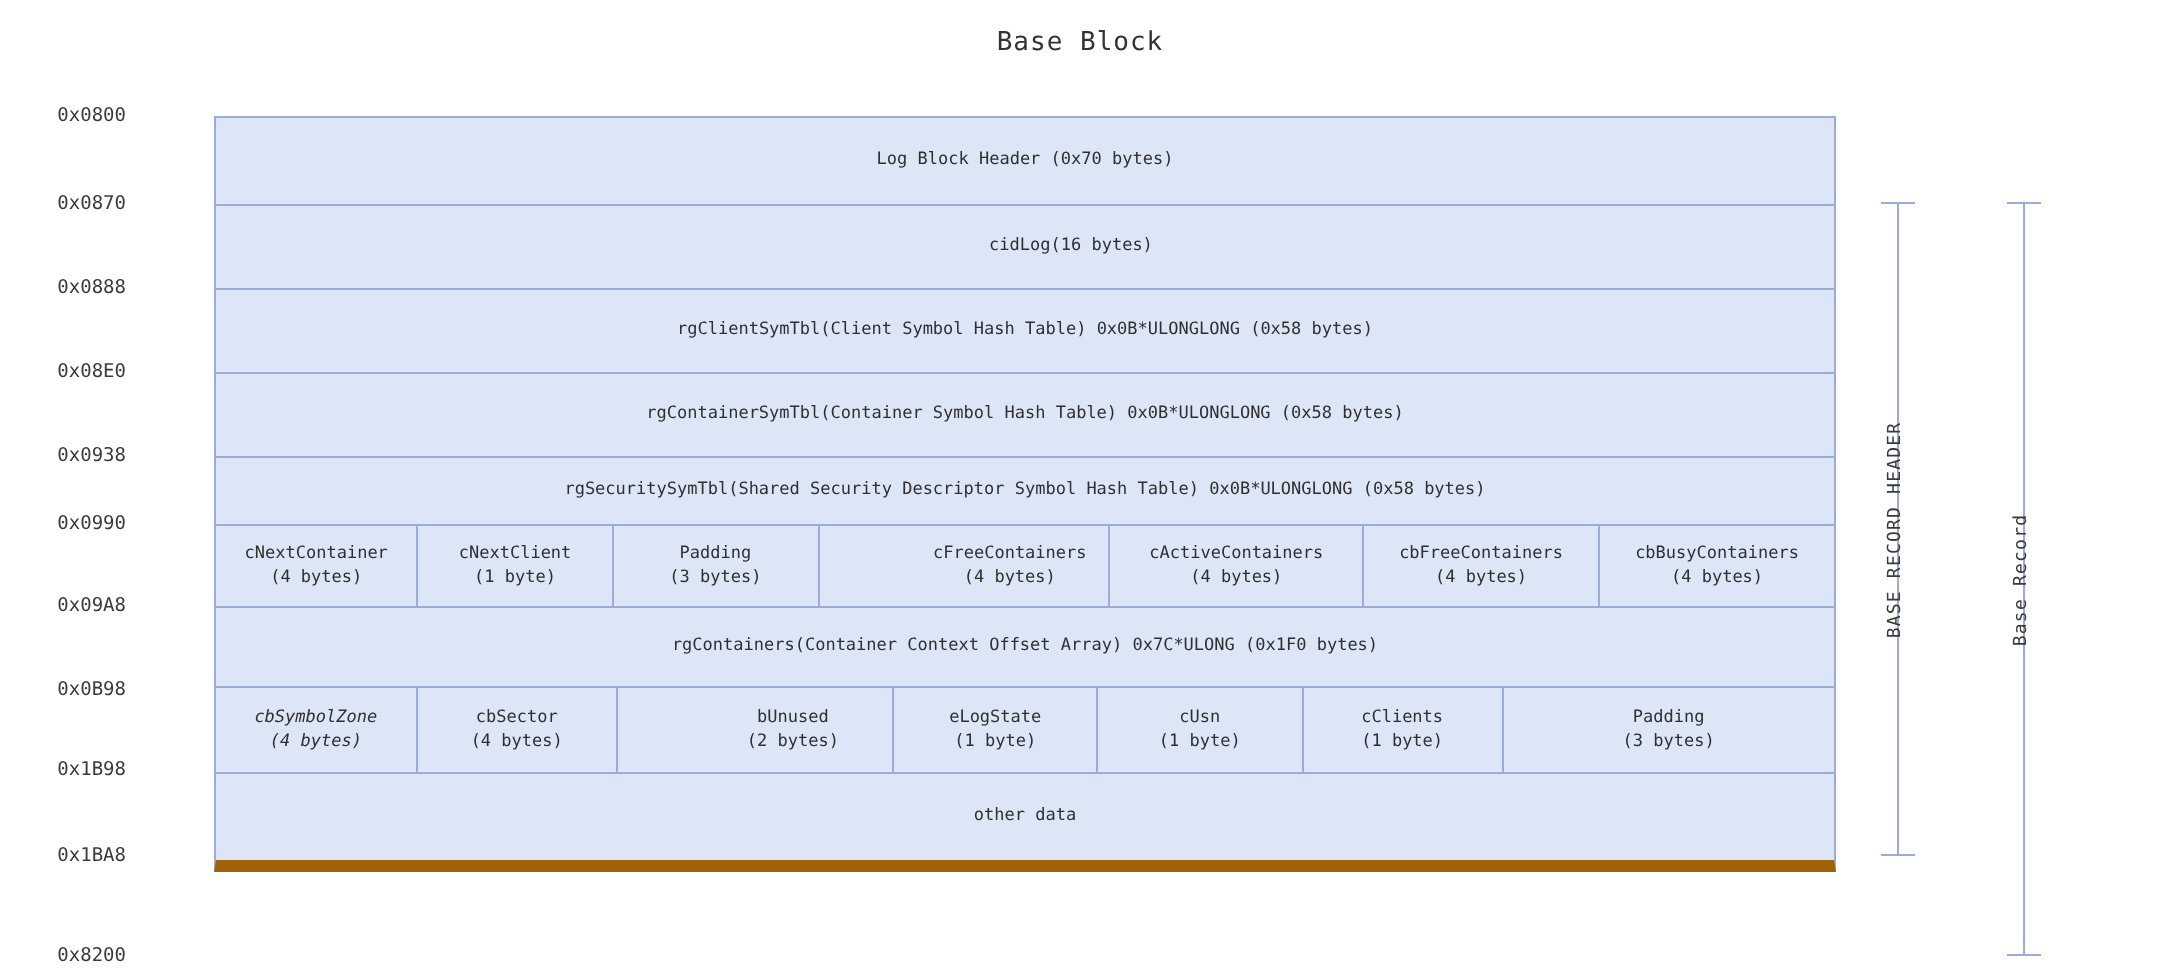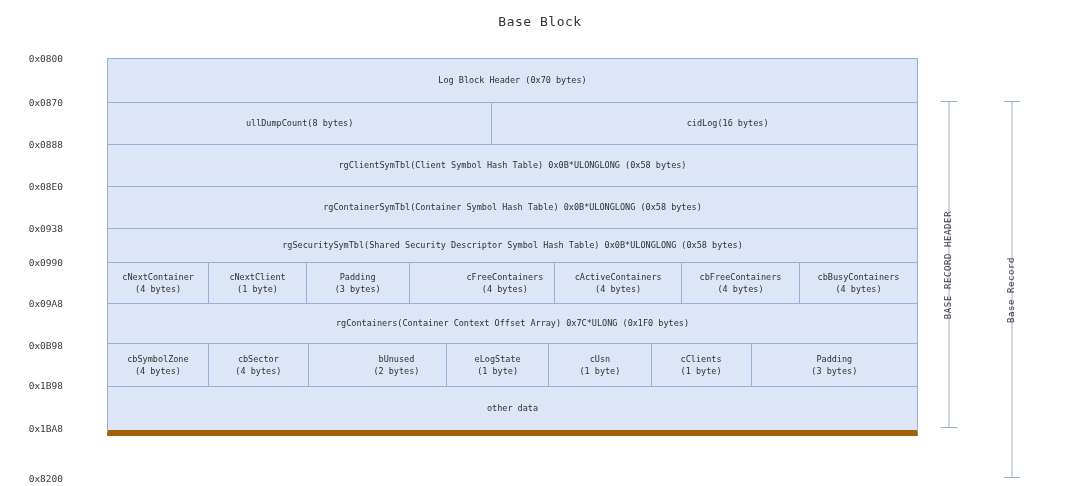--- a/index.html
+++ b/index.html
@@ -145,23 +145,20 @@
     <div class="offset" style="top: 478px;">0x8200</div>
   </div>
 
 <div id="block">
     <div class="row" style="height: 44px;">
       <div class="cell" style="flex: 1 1 0px;">
         <span>Log Block Header (0x70 bytes)</span>
       </div>
     </div>
     <div class="row" style="height: 42px;">
-      <div class="cell" style="flex: 50.3 1 0px;">
-        <span>ullDumpCount(8 bytes)</span>
-      </div>
       <div class="cell" style="flex: 49.7 1 0px; padding-left: 48px;">
         <span>cidLog(16 bytes)</span>
       </div>
     </div>
     <div class="row" style="height: 42px;">
       <div class="cell" style="flex: 1 1 0px;">
         <span>rgClientSymTbl(Client Symbol Hash Table) 0x0B*ULONGLONG (0x58 bytes)</span>
       </div>
     </div>
     <div class="row" style="height: 42px;">
@@ -203,21 +200,21 @@
         <span>cbBusyContainers</span>
         <span class="c-sub">(4 bytes)</span>
       </div>
     </div>
     <div class="row" style="height: 40px;">
       <div class="cell" style="flex: 1 1 0px;">
         <span>rgContainers(Container Context Offset Array) 0x7C*ULONG (0x1F0 bytes)</span>
       </div>
     </div>
     <div class="row" style="height: 43px;">
-      <div class="cell" style="flex: 13 1 0px;">
+      <div class="cell" style="flex: 13 1 0px; font-style: italic;">
         <span>cbSymbolZone</span>
         <span class="c-sub">(4 bytes)</span>
       </div>
       <div class="cell" style="flex: 12.9 1 0px;">
         <span>cbSector</span>
         <span class="c-sub">(4 bytes)</span>
       </div>
       <div class="cell" style="flex: 12.9 1 0px; padding-left: 40px;">
         <span>bUnused</span>
         <span class="c-sub">(2 bytes)</span>

